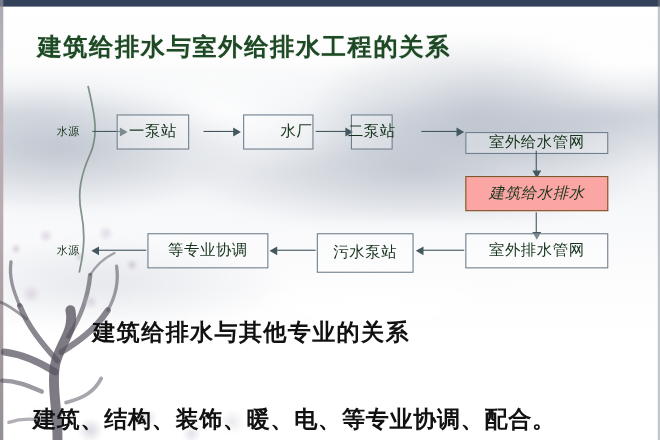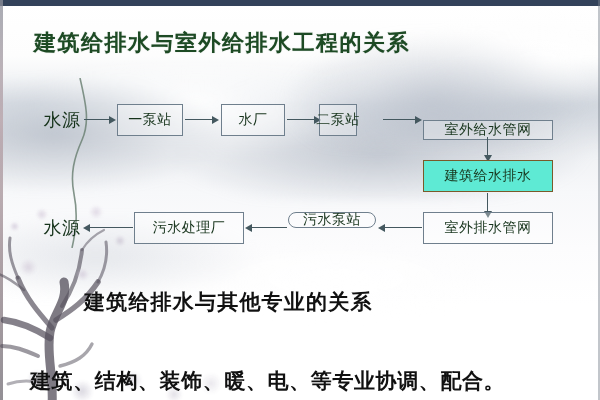--- a/index.html
+++ b/index.html
@@ -159,25 +159,26 @@
     font-family: "DejaVu Serif", "Liberation Serif", serif;
     font-size: 14px;
     color: #16331b;
     white-space: nowrap;
     letter-spacing: .5px;
   }
   .node.boxed {
     border: 1px solid #6f7f8d;
     background: rgba(255,255,255,0.30);
   }
-  .node.plain { border: none; background: none; font-size: 18px; text-align: center; }
+  .node.plain { border: none; background: none; font-size: 10px; text-align: center; }
   .node.hl {
-    background: #5eead4;
+    background: #fca5a5;
     border: 1px solid #7a5a2a;
     color: #17361c;
+    font-style: italic;
   }
 
   .conn {
     position: absolute;
     background: #44585f;
   }
   .conn.h { height: 1.4px; }
   .conn.v { width: 1.4px; }
 
   .arrowhead {
@@ -242,28 +243,28 @@
     <path d="M20 0 C 26 26, 30 44, 22 62 C 14 80, 10 96, 14 116 C 18 136, 16 152, 12 170" stroke="#6d8276" stroke-width="1.6" fill="none" opacity=".85"></path>
   </svg>
 
   <div class="node plain" style="left:42px; top:107px; width:40px; height:26px;">
     <span>水源</span>
   </div>
 
   <div class="conn h" style="left:84px; top:119px; width:26px;"></div>
   <div class="arrowhead right" style="left:109px; top:116px;"></div>
 
-  <div class="node boxed" style="left:117px; top:104px; width:66px; height:32px;">
+  <div class="node boxed" style="left:106px; top:104px; width:66px; height:32px;">
     <span>一泵站</span>
   </div>
 
   <div class="conn h" style="left:185px; top:119px; width:28px;"></div>
   <div class="arrowhead right" style="left:212px; top:116px;"></div>
 
-  <div class="node boxed" style="left:221px; top:104px; width:64px; height:32px;">
+  <div class="node boxed" style="left:221px; top:104px; width:64px; height:32px;justify-content:flex-end;">
     <span>水厂</span>
   </div>
 
   <div class="conn h" style="left:287px; top:119px; width:28px;"></div>
   <div class="arrowhead right" style="left:314px; top:116px;"></div>
 
   <div class="node boxed" style="left:319px; top:104px; width:38px; height:32px;">
     <span>二泵站</span>
   </div>
 
@@ -284,29 +285,29 @@
   <div class="conn v" style="left:487px; top:193px; height:20px;"></div>
   <div class="arrowhead down" style="left:484px; top:211px;"></div>
 
   <div class="node boxed" style="left:423px; top:212px; width:130px; height:32px;font-family:Liberation Serif, serif;">
     <span>室外排水管网</span>
   </div>
 
   <div class="conn h" style="left:383px; top:227px; width:39px;"></div>
   <div class="arrowhead left" style="left:378px; top:224px;"></div>
 
-  <div class="node boxed" style="left:288px; top:212px; width:88px; height:16px;border-radius:14px;">
+  <div class="node boxed" style="left:288px; top:212px; width:88px; height:36px;">
     <span>污水泵站</span>
   </div>
 
   <div class="conn h" style="left:250px; top:227px; width:37px;"></div>
   <div class="arrowhead left" style="left:245px; top:224px;"></div>
 
   <div class="node boxed" style="left:134px; top:212px; width:110px; height:32px;">
-    <span>污水处理厂</span>
+    <span>等专业协调</span>
   </div>
 
   <div class="conn h" style="left:88px; top:227px; width:45px;"></div>
   <div class="arrowhead left" style="left:83px; top:224px;"></div>
 
   <div class="node plain" style="left:42px; top:215px; width:40px; height:26px;">
     <span>水源</span>
   </div>
 
   <div class="title-sub">建筑给排水与其他专业的关系</div>

